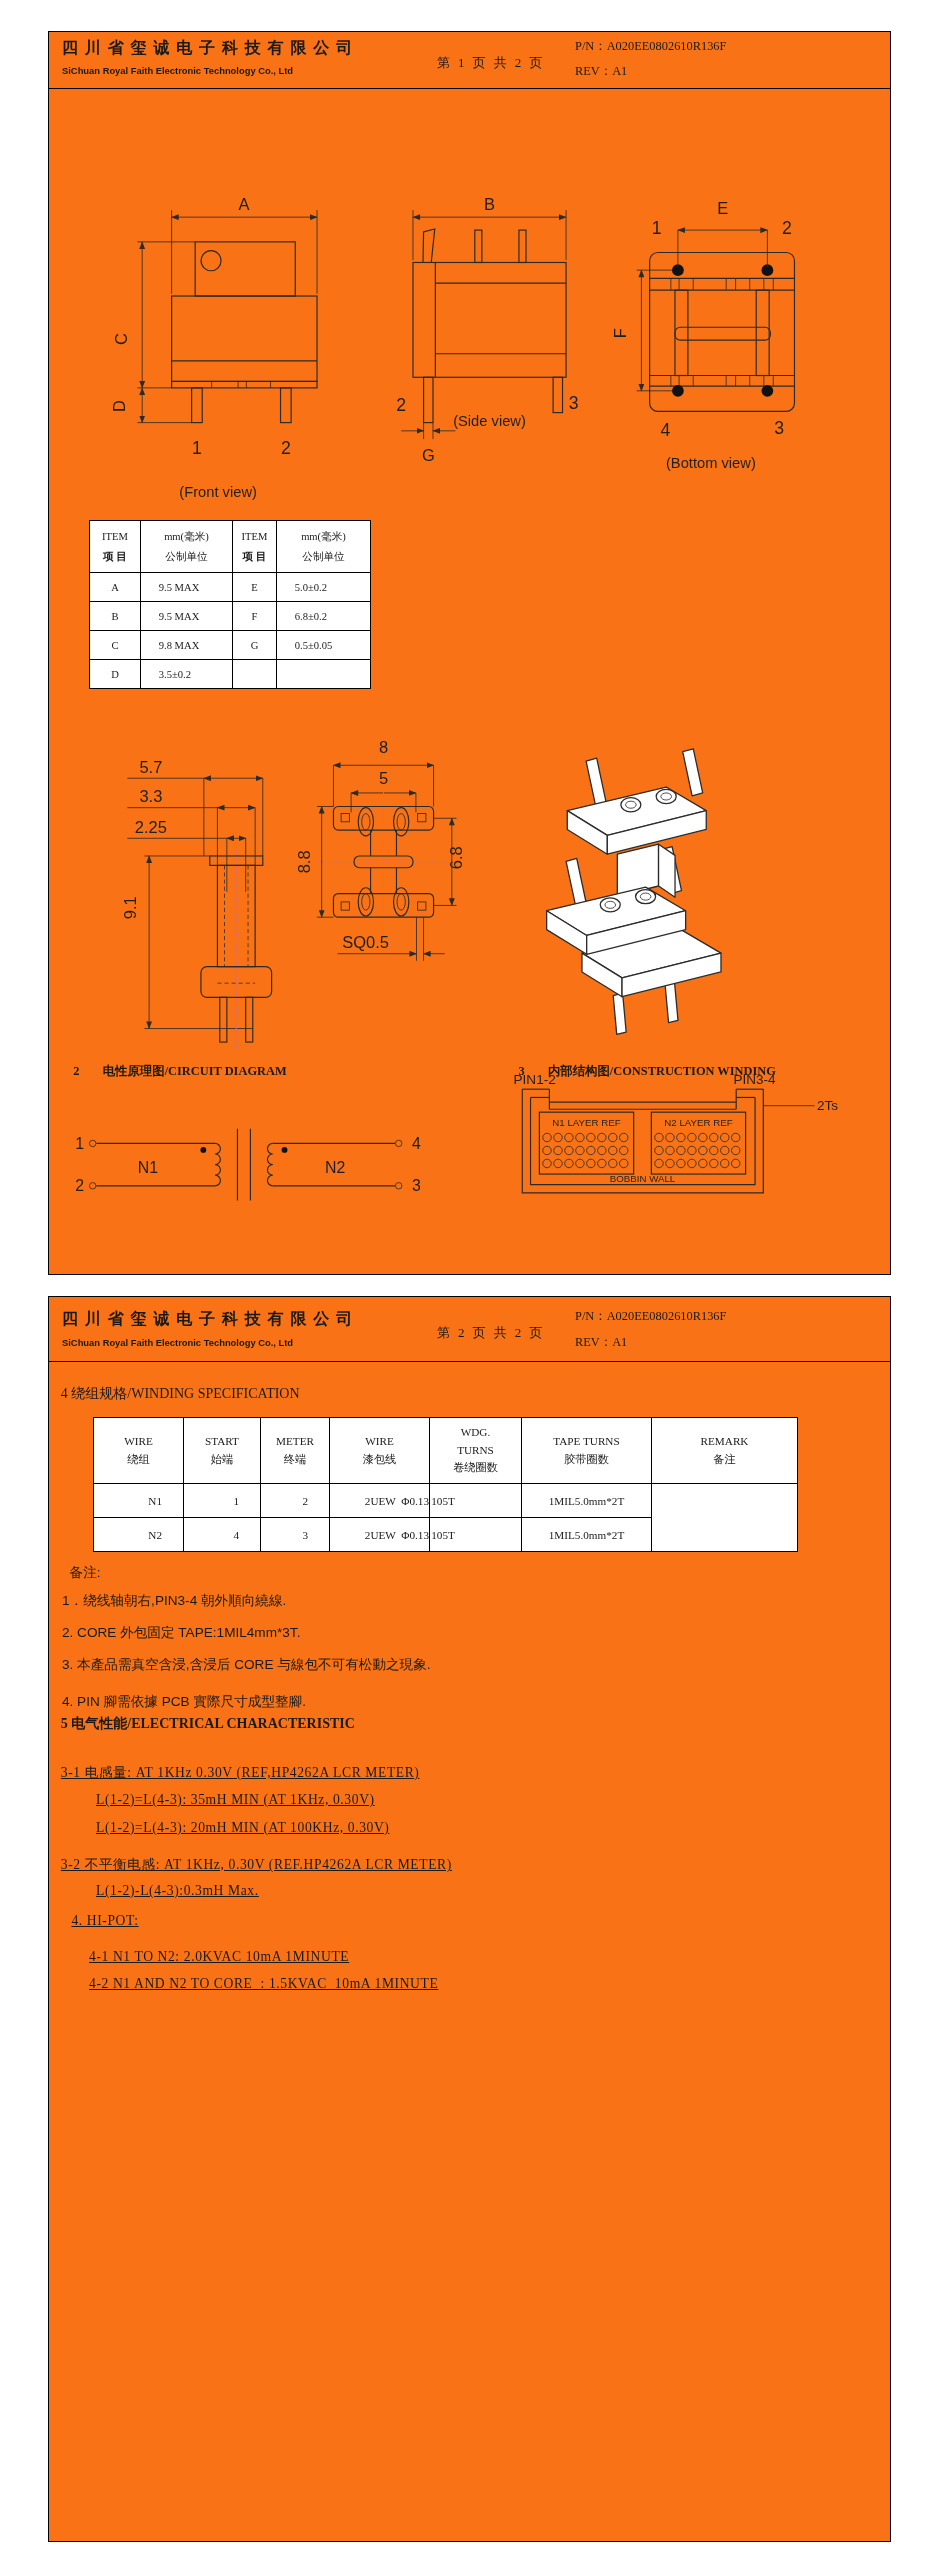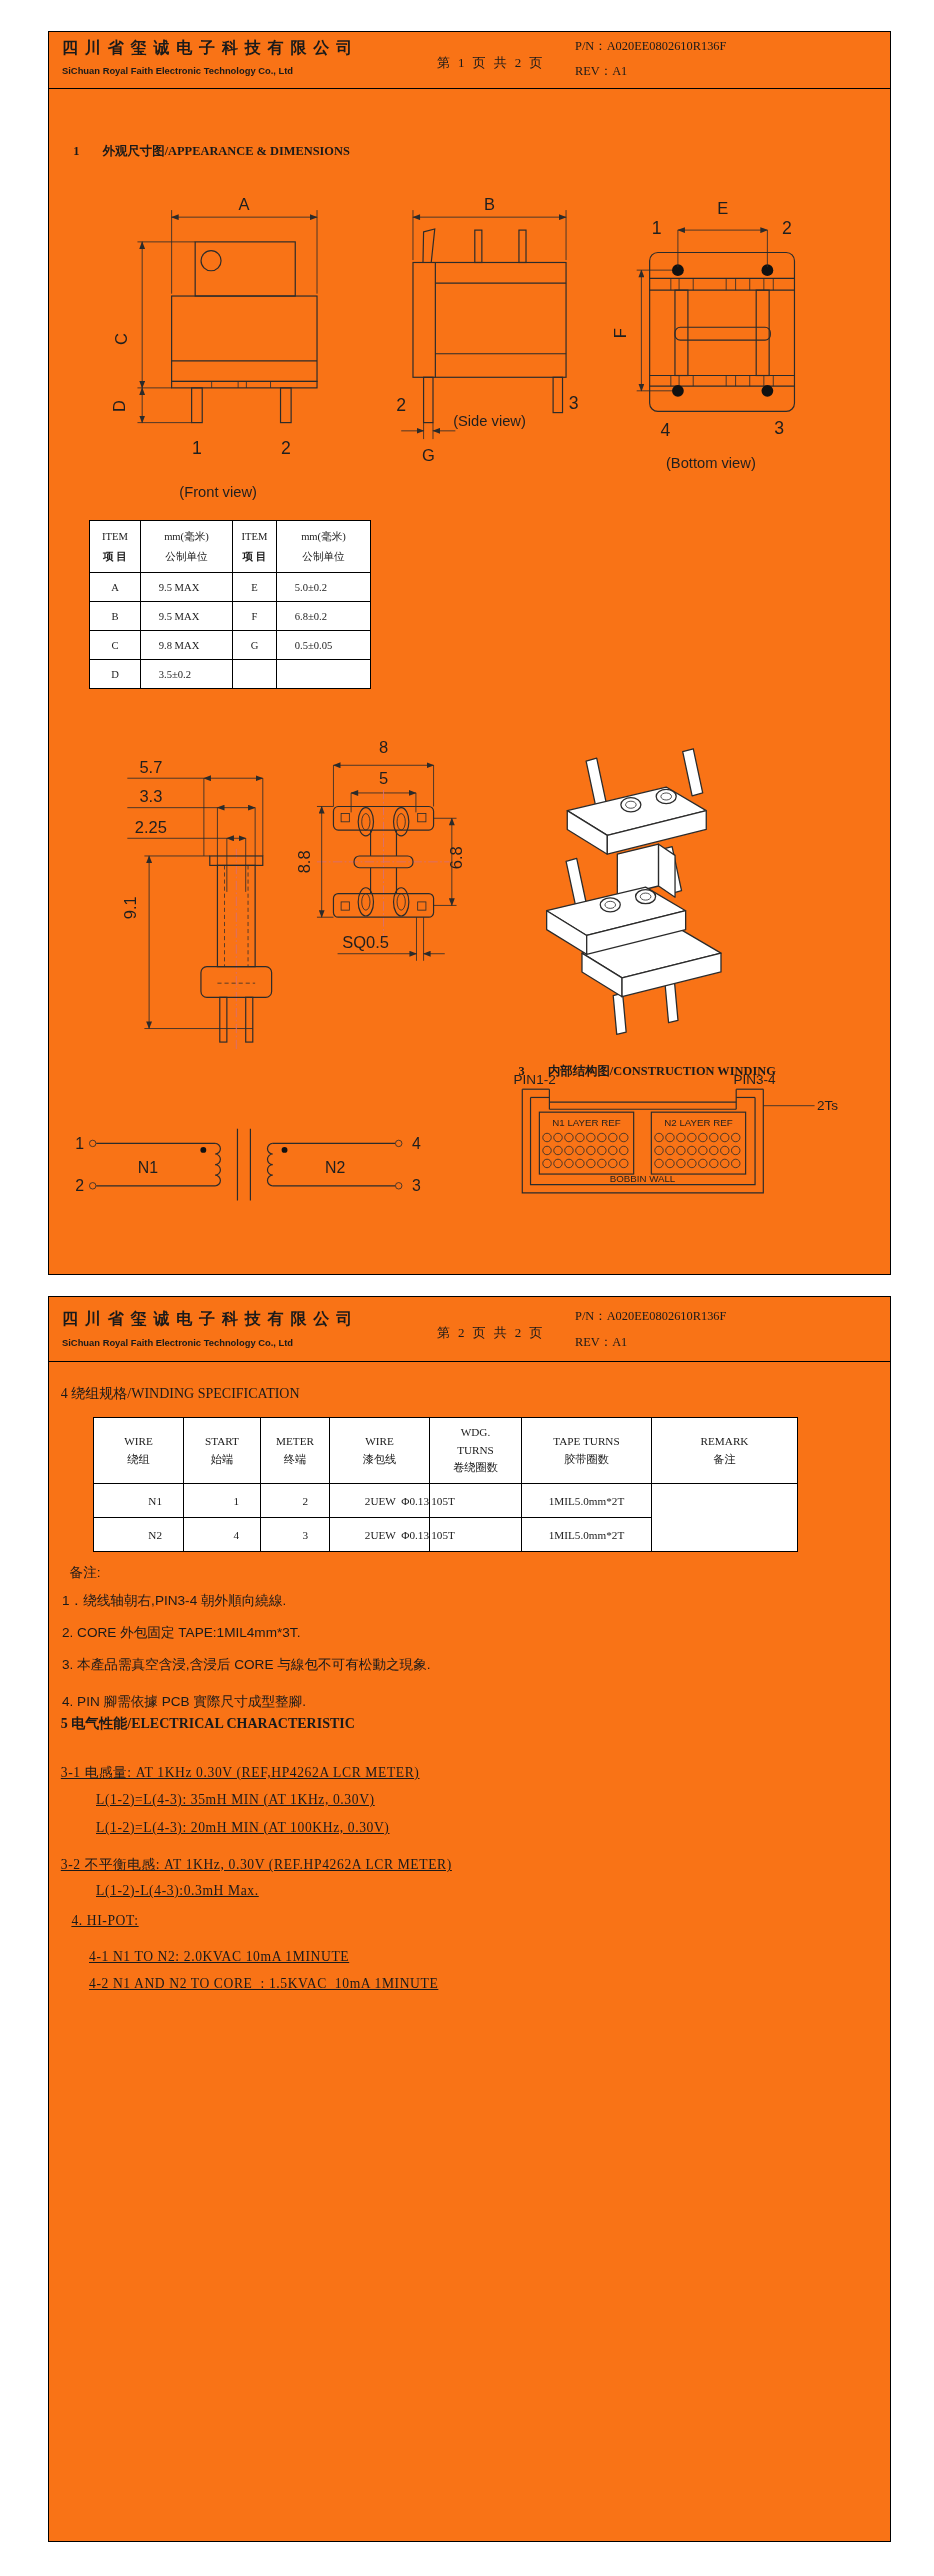--- a/index.html
+++ b/index.html
@@ -54,23 +54,20 @@
 
 <div class="page" id="p1">
   <div class="hdr">
     <div class="co-cn">四 川 省 玺 诚 电 子 科 技 有 限 公 司</div>
     <div class="co-en">SiChuan Royal Faith Electronic Technology Co., Ltd</div>
     <div class="pginfo">第 1 页 共 2 页</div>
     <div class="pn">P/N：A020EE0802610R136F</div>
     <div class="rev">REV：A1</div>
   </div>
 
-  <div class="sect" style="left:11.8px;top:96px">
-    <span class="no">1</span><span>外观尺寸图/APPEARANCE &amp; DIMENSIONS</span>
-  </div>
 
   <svg style="left:0;top:141px" width="841" height="365" viewBox="0 0 1428 620">
     <defs>
       <marker id="vaE" markerWidth="14" markerHeight="10" refX="12" refY="5" orient="auto" markerUnits="userSpaceOnUse">
           <path d="M0,0L13,5L0,10Z" fill="#2b2b2b"></path>
         </marker>
       <marker id="vaS" markerWidth="14" markerHeight="10" refX="1" refY="5" orient="auto" markerUnits="userSpaceOnUse">
           <path d="M13,0L0,5L13,10Z" fill="#2b2b2b"></path>
         </marker>
     </defs>
@@ -334,20 +331,23 @@
       <polygon class="shape" points="880,162 1048,122 1116,162 948,204"></polygon>
       <polygon class="shape" points="880,162 948,204 948,236 880,194"></polygon>
       <polygon class="shape" points="948,204 1116,162 1116,194 948,236"></polygon>
       <ellipse class="shape" cx="988" cy="152" rx="17" ry="12"></ellipse>
         <ellipse class="lnthin" cx="988" cy="152" rx="9" ry="6"></ellipse>
       <ellipse class="shape" cx="1048" cy="138" rx="17" ry="12"></ellipse>
         <ellipse class="lnthin" cx="1048" cy="138" rx="9" ry="6"></ellipse>
     </g>
   </svg>
 
+  <div class="sect" style="left:11.8px;top:1016px">
+    <span class="no">2</span><span>电性原理图/CIRCUIT DIAGRAM</span>
+  </div>
   <div class="sect" style="left:457px;top:1016px">
     <span class="no">3</span><span>内部结构图/CONSTRUCTION WINDING</span>
   </div>
 
   <svg style="left:0;top:1072px" width="424" height="153" viewBox="0 0 720 260">
     <text class="cirlbl" x="52" y="76" text-anchor="middle">1</text>
     <text class="cirlbl" x="52" y="148" text-anchor="middle">2</text>
     <circle class="lnthin" cx="74" cy="67" r="5.5"></circle>
     <circle class="lnthin" cx="74" cy="139" r="5.5"></circle>
     <line class="ln" x1="80" y1="67" x2="282" y2="67"></line>

